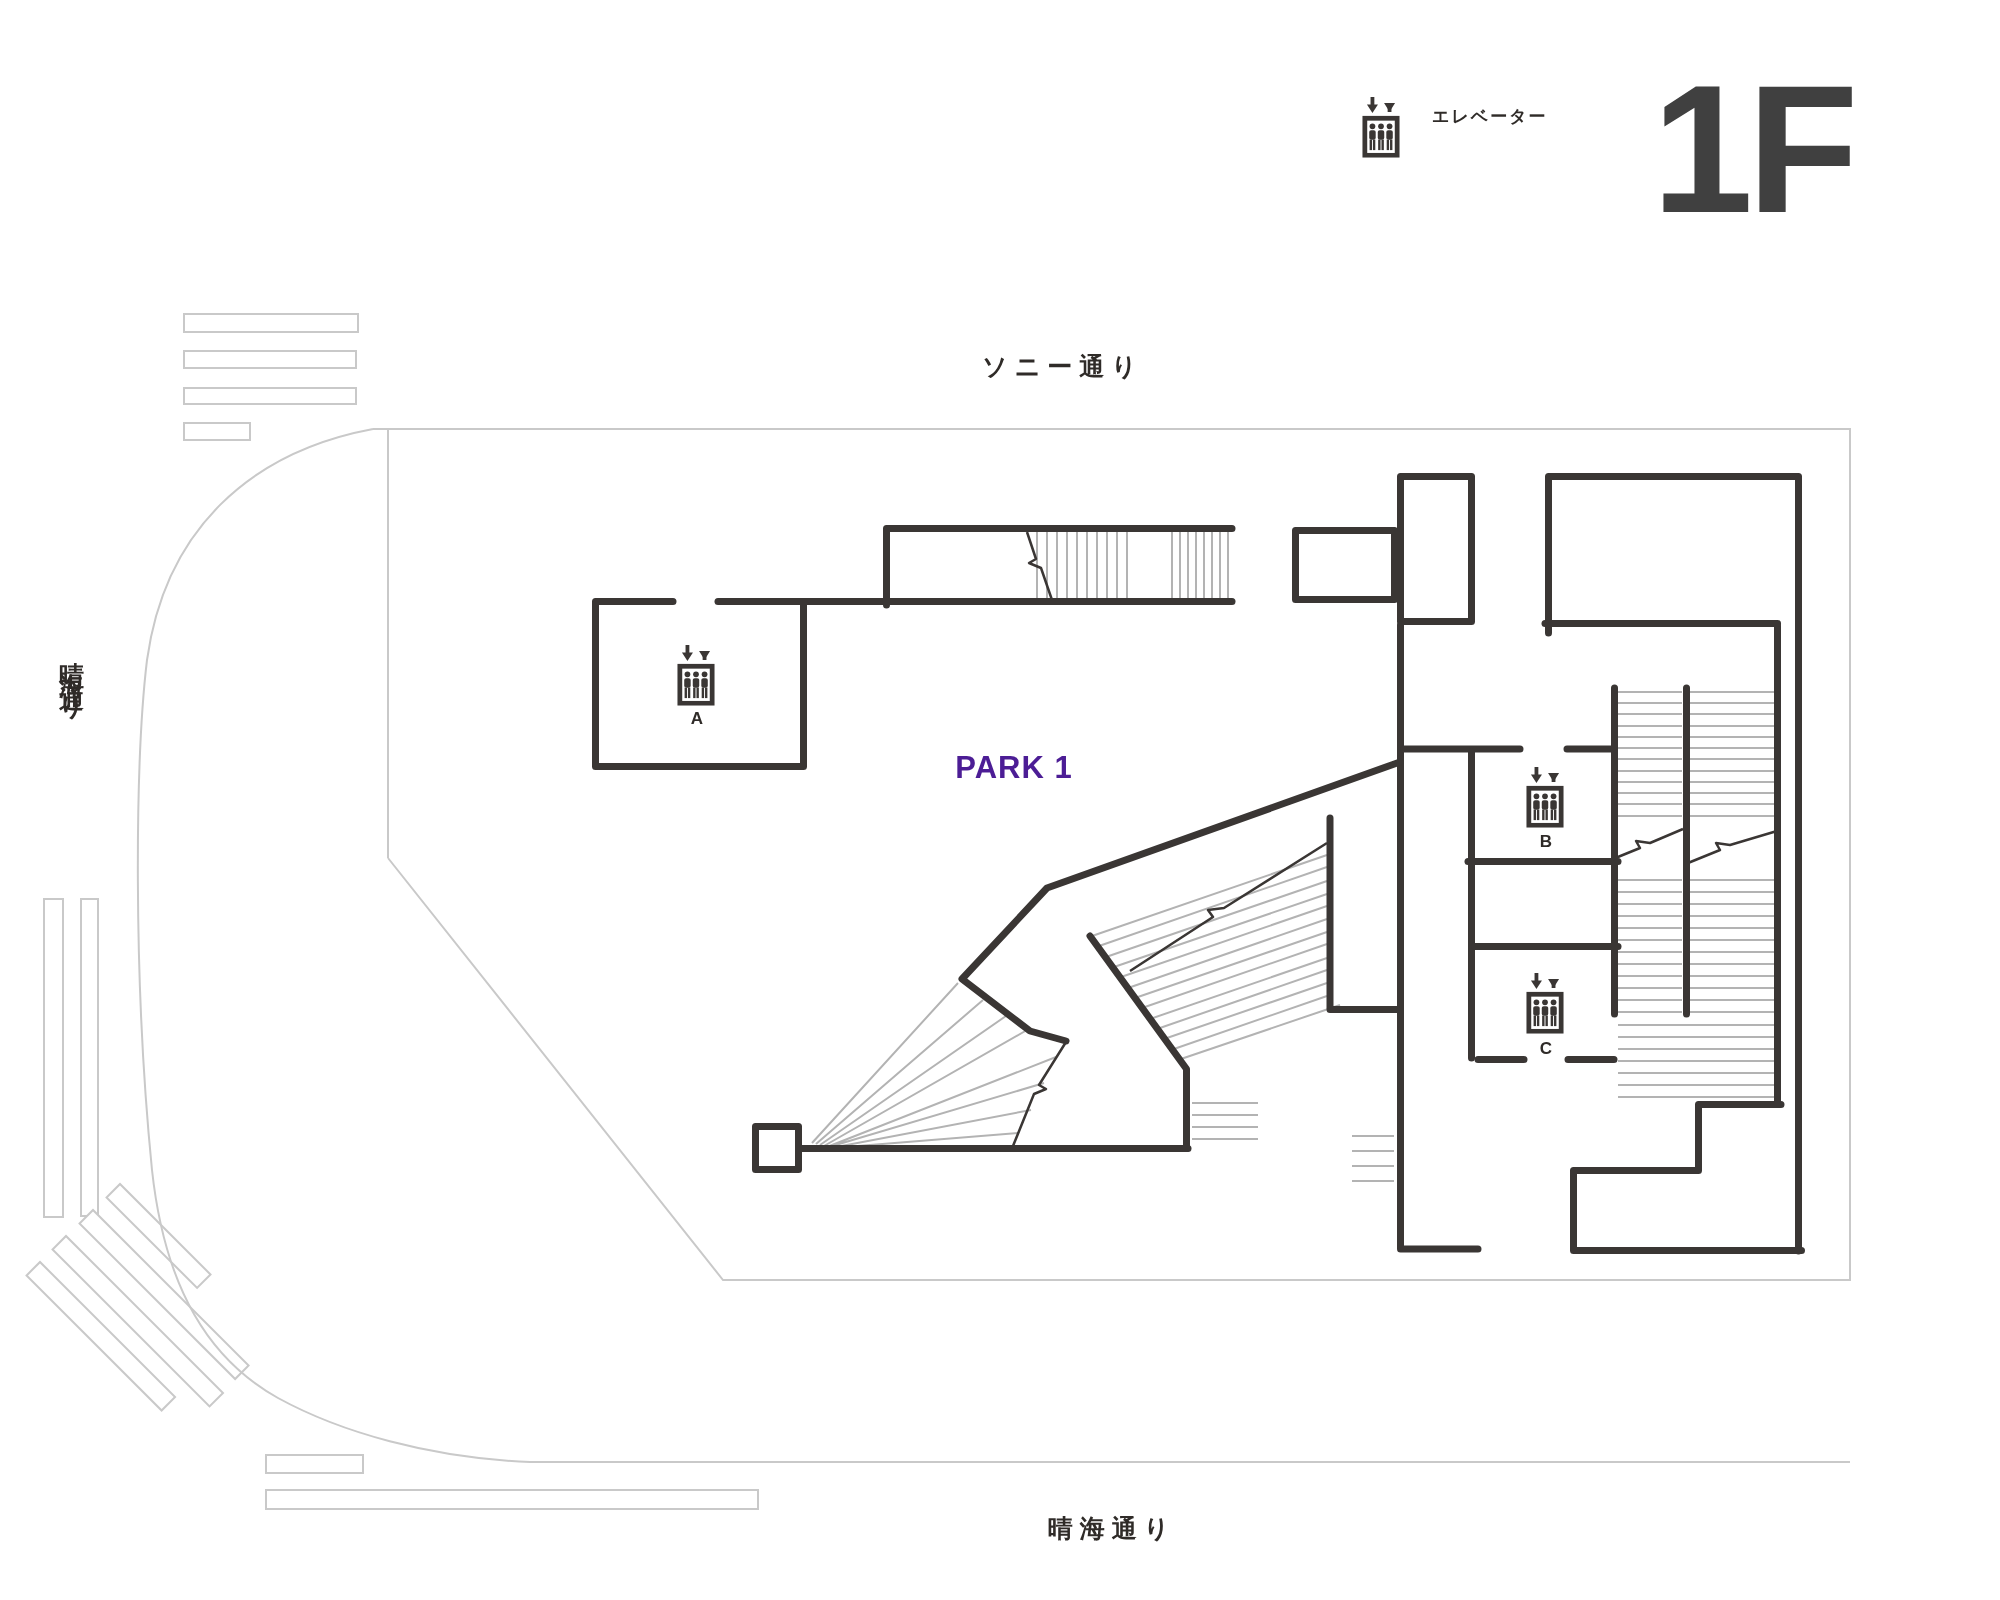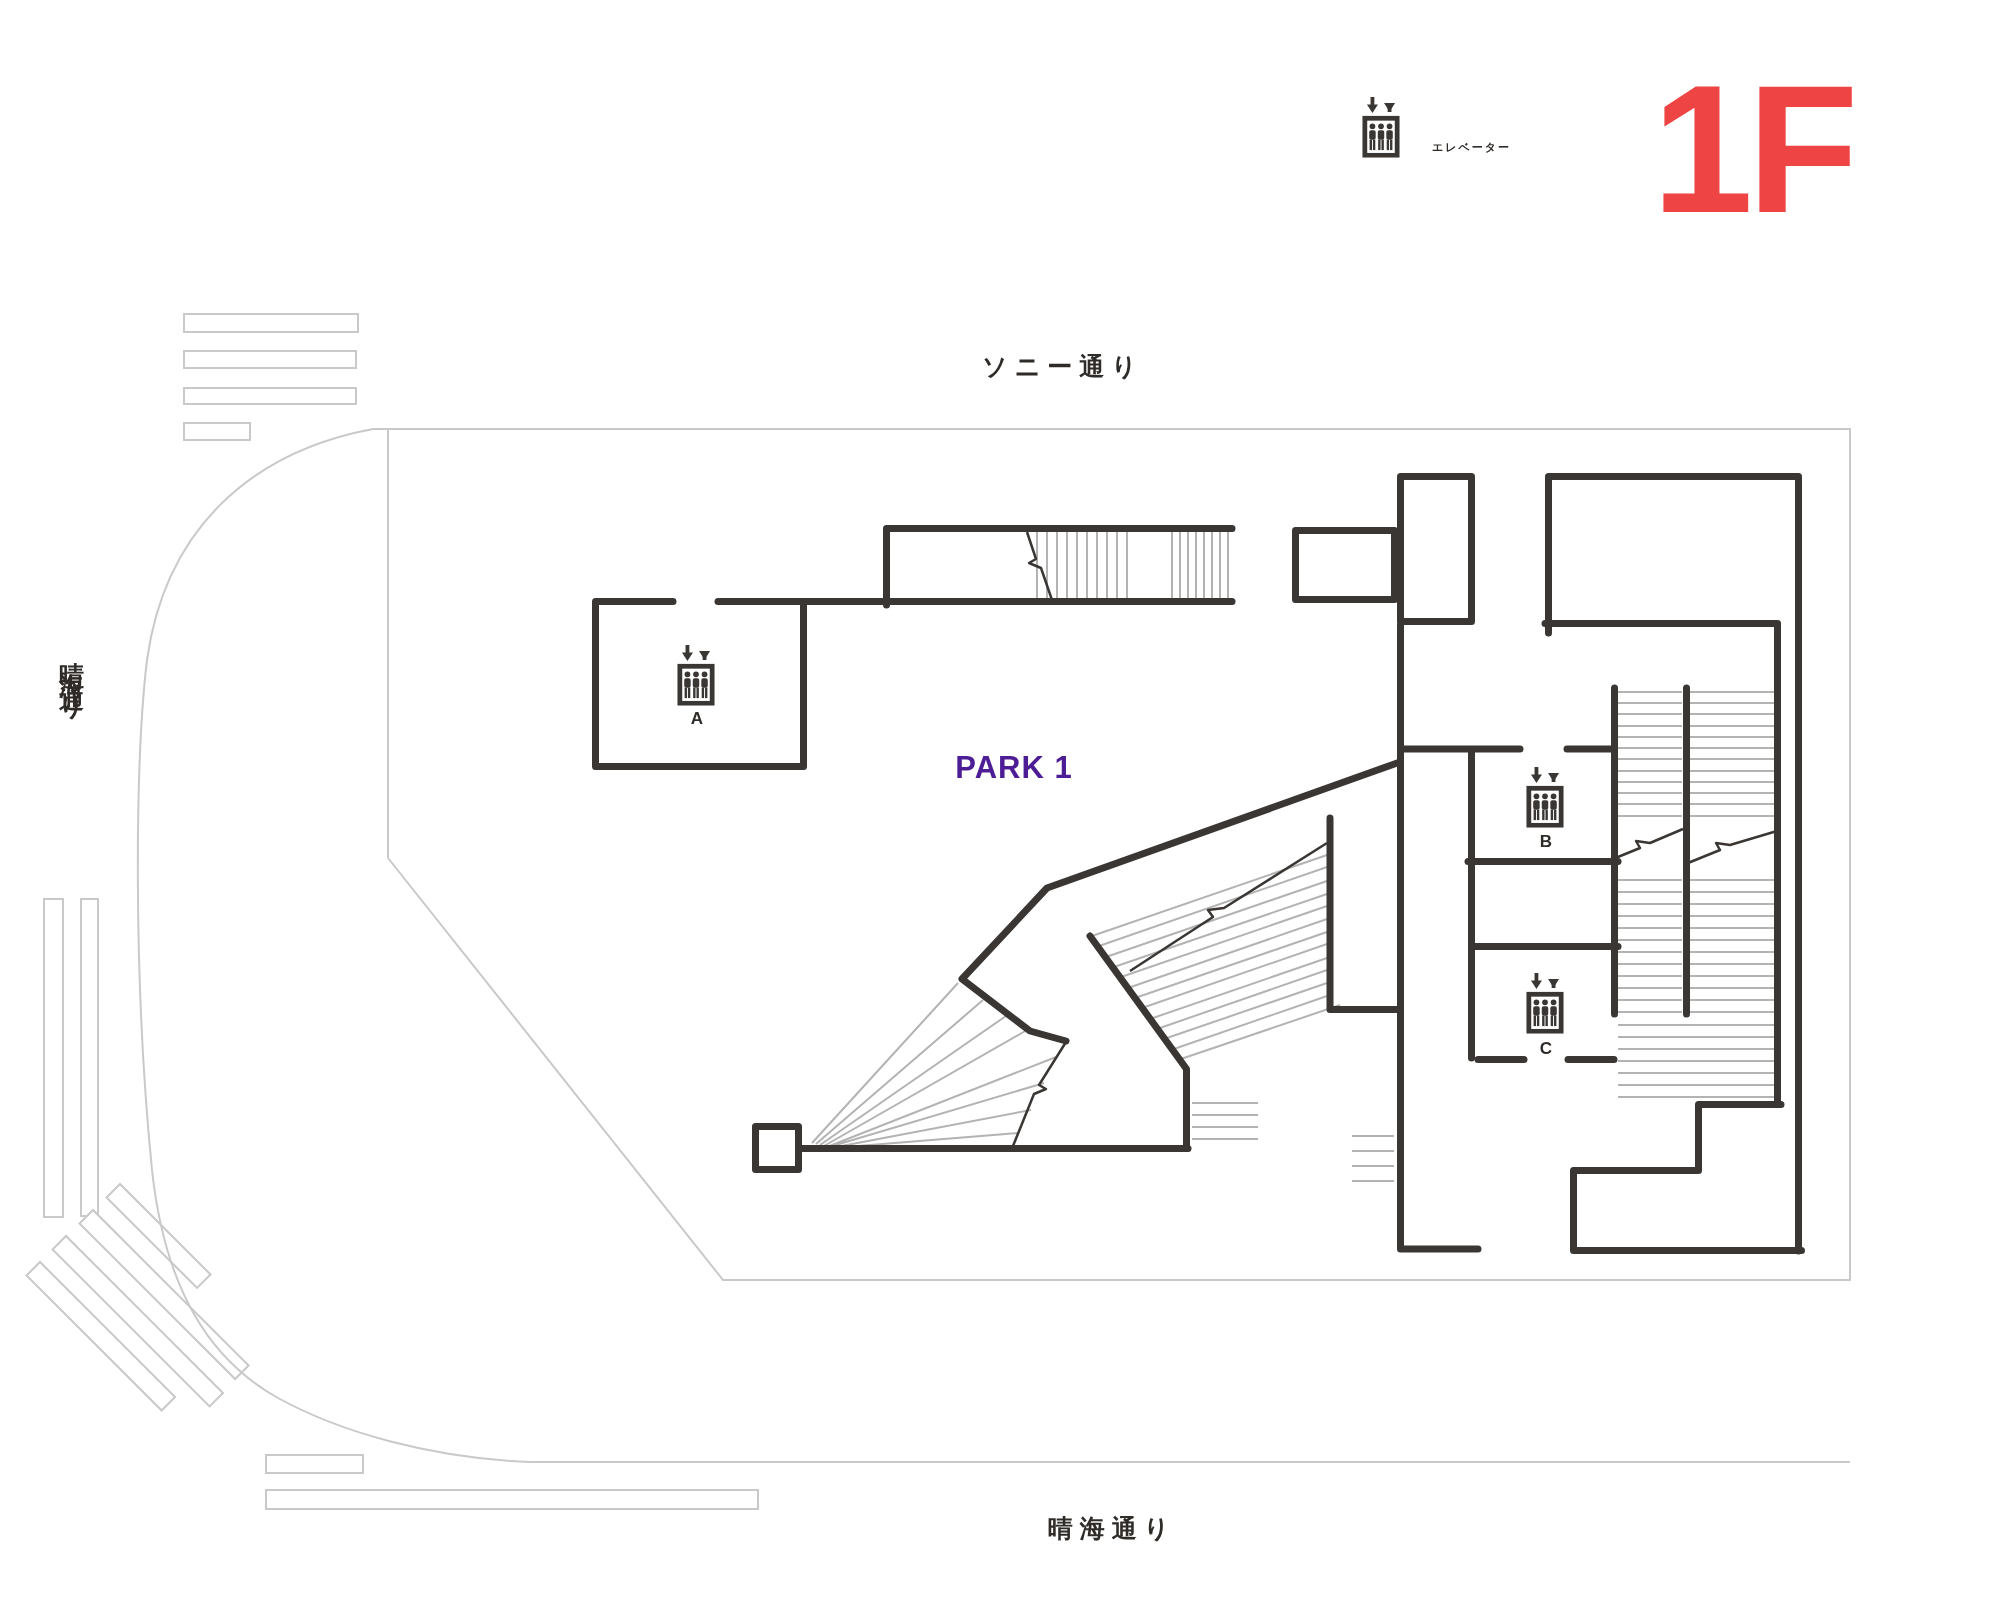--- a/index.html
+++ b/index.html
@@ -4,24 +4,24 @@
 <style>
   html,body{margin:0;padding:0;background:#ffffff;}
   .canvas{
     position:relative;width:2000px;height:1600px;background:#ffffff;overflow:hidden;
     font-family:"Liberation Sans","DejaVu Sans",sans-serif;color:#2f2b28;
   }
   .plan-svg{position:absolute;left:0;top:0;}
   .label{position:absolute;white-space:nowrap;}
   .floor-title{
     left:1652px;top:58px;font-size:182px;font-weight:900;letter-spacing:-6px;
-    color:#ef4444;line-height:1;
+    color:#404040;line-height:1;
   }
   .legend-text{
-    left:1432px;top:140px;font-size:11px;font-weight:700;letter-spacing:2px;color:#2f2b28;font-family:Liberation Mono, monospace;
+    left:1432px;top:105px;font-size:17px;font-weight:700;letter-spacing:2px;color:#2f2b28;font-family:Liberation Mono, monospace;
   }
   .street{font-size:25px;font-weight:700;letter-spacing:7px;color:#2f2b28;}
   .street-top{left:1063px;top:350px;transform:translateX(-50%);text-align:center;}
   .street-bottom{left:1112px;top:1512px;transform:translateX(-50%);}
   .street-left{
     left:56px;top:680px;transform:translateY(-50%);
     writing-mode:vertical-rl;text-orientation:upright;letter-spacing:12px;
   }
   .park-label{
     left:1014px;top:750px;transform:translateX(-50%);

